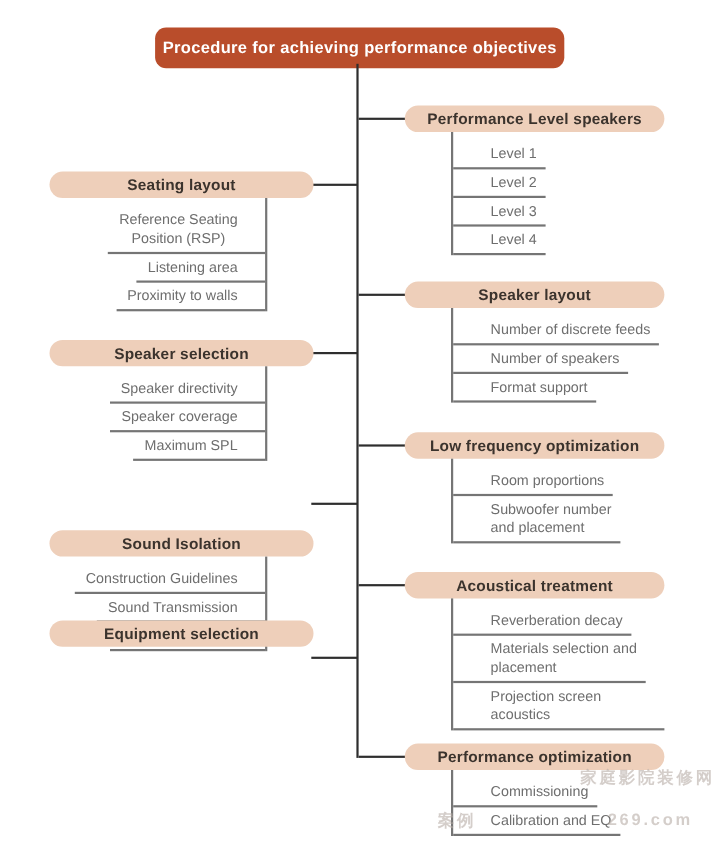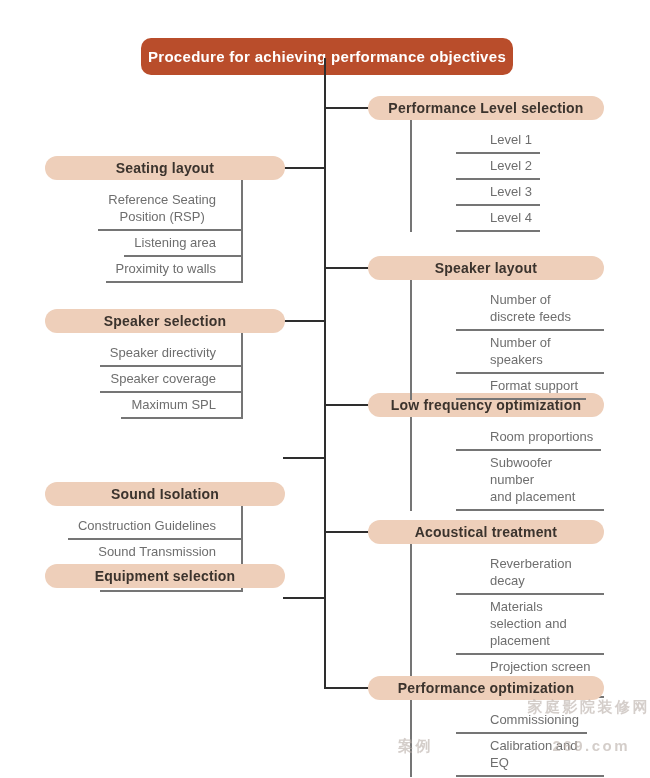--- a/index.html
+++ b/index.html
@@ -1,38 +1,38 @@
 <!DOCTYPE html>
 <html style="--root-bg: #b94d2b; --root-text: #ffffff; --pill-bg: #eecfba; --pill-text: #3b332d; --connector: #2e2e2e; --subline: #757575; --item-text: #6e6e6e; --watermark: #b9aea8;"><head>
 <meta charset="utf-8">
 <style>
   html,body{margin:0;padding:0;background:#fff;}
   #stage{
     position:relative;width:650px;height:778px;background:#ffffff;
     font-family:"Liberation Sans", sans-serif;overflow:hidden;
   }
   .root-box{
-    position:absolute;left:141px;top:38px;width:372px;height:37px;
+    position:absolute;left:141px;top:25px;width:372px;height:37px;
     background:var(--root-bg,#b94d2b);color:var(--root-text,#ffffff);
     border-radius:10px;display:flex;align-items:center;justify-content:center;
     font-size:15px;font-weight:600;letter-spacing:.3px;
   }
   .vline,.hline{position:absolute;background:var(--connector,#2e2e2e);}
   .trunk{left:324px;top:58px;width:2px;height:631px;}
   .hline{height:2px;}
   .branch{position:absolute;}
   .branch.right{width:236px;}
   .branch.left{width:240px;}
   .pill{
     height:24px;border-radius:12px;background:var(--pill-bg,#eecfba);
     color:var(--pill-text,#3b332d);font-size:14px;font-weight:700;
     display:flex;align-items:center;justify-content:center;letter-spacing:.2px;
   }
   .items{width:fit-content;display:flex;flex-direction:column;}
-  .right-items{margin-left:42px;border-left:2px solid var(--subline,#757575);align-items:flex-start;padding-left:44px;}
+  .right-items{margin-left:42px;border-left:2px solid var(--subline,#757575);align-items:flex-start;}
   .left-items{margin-left:auto;margin-right:42px;border-right:2px solid var(--subline,#757575);align-items:flex-end;}
   .item{
     box-sizing:border-box;min-height:24px;line-height:17px;
     padding:3px 8px 4px 34px;border-bottom:2px solid var(--subline,#757575);
     font-size:13px;color:var(--item-text,#6e6e6e);white-space:pre-line;
     width:fit-content;
   }
   .items .item:first-child{margin-top:8px;}
   .left-items .item{padding:3px 25px 4px 10px;text-align:center;}
   .watermark-line{
@@ -56,21 +56,21 @@
   <div class="hline" style="left:283px;top:457px;width:42px;"></div>
   <div class="hline" style="left:283px;top:597px;width:42px;"></div>
 
   <div class="hline" style="left:326px;top:107px;width:44px;"></div>
   <div class="hline" style="left:326px;top:267px;width:44px;"></div>
   <div class="hline" style="left:326px;top:404px;width:44px;"></div>
   <div class="hline" style="left:326px;top:531px;width:44px;"></div>
   <div class="hline" style="left:326px;top:687px;width:44px;"></div>
 
   <div class="branch right" style="left:368px;top:96px;">
-    <div class="pill">Performance Level selection</div>
+    <div class="pill">Performance Level speakers</div>
     <div class="items right-items">
       <div class="item">Level 1</div>
       <div class="item">Level 2</div>
       <div class="item">Level 3</div>
       <div class="item">Level 4</div>
     </div>
   </div>
 
   <div class="branch right" style="left:368px;top:393px;">
     <div class="pill">Low frequency optimization</div>

